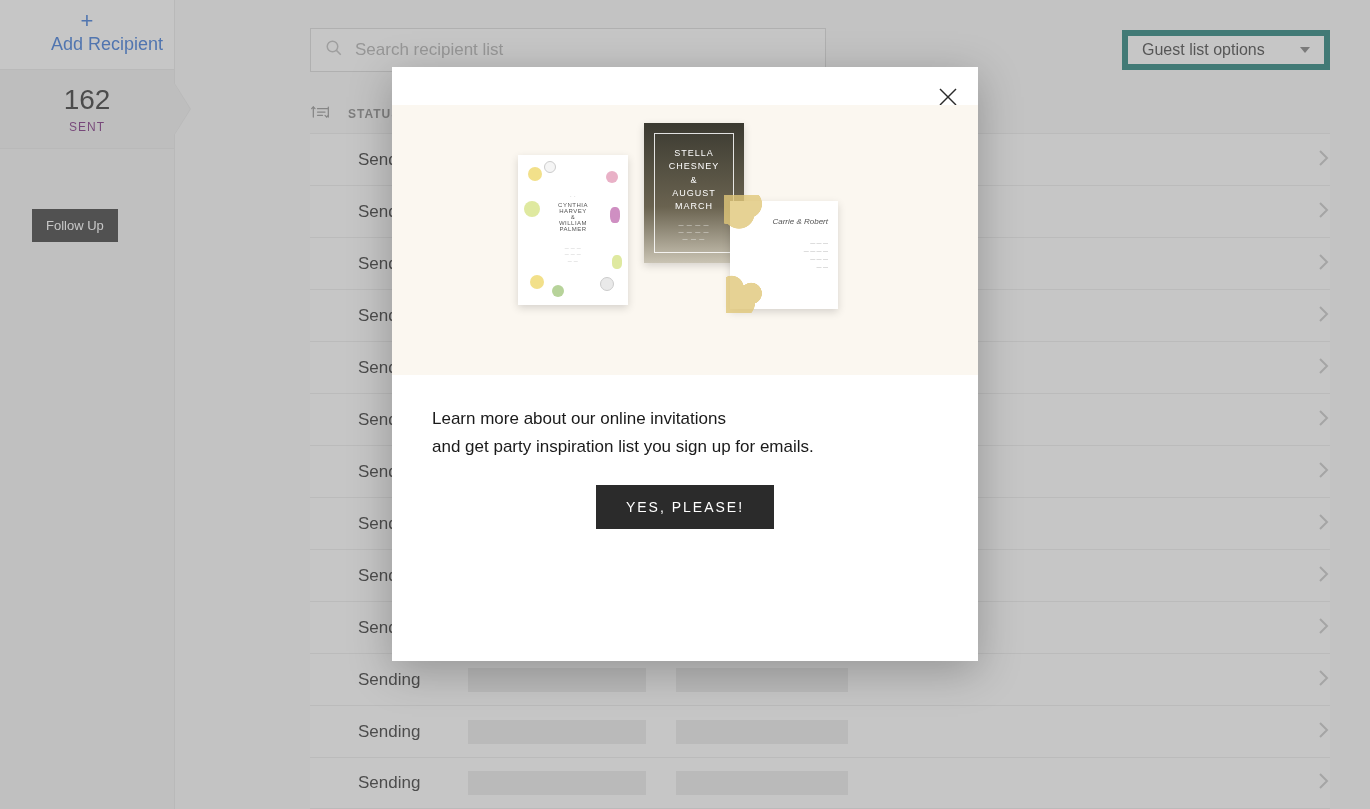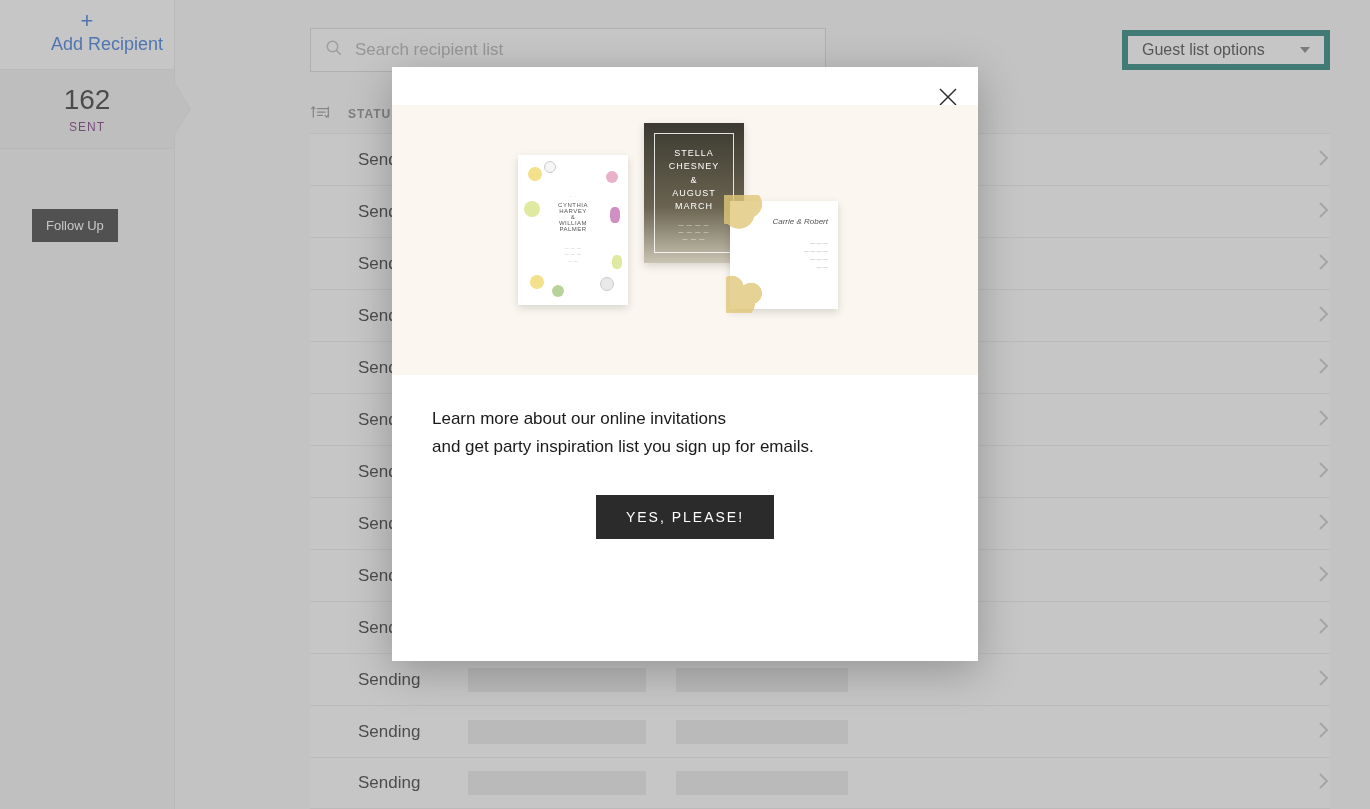--- a/index.html
+++ b/index.html
@@ -63,21 +63,21 @@
   .card.mid { left:252px; top:18px; width:100px; height:140px; background:linear-gradient(180deg,#3b3a31 0%,#6a6350 60%,#c9c3b3 100%); }
   .card.mid .frame{position:absolute; inset:10px; border:1px solid rgba(255,255,255,.85); display:flex; flex-direction:column; align-items:center; justify-content:flex-start; padding-top:14px; gap:2px;}
   .card.mid .t{color:#fff; font-size:9px; letter-spacing:1px; text-align:center; line-height:1.25;}
   .card.mid .amp{font-size:9px;}
   .card.right { left:338px; top:96px; width:108px; height:108px; }
   .card.right .corner{position:absolute; left:-6px; top:-6px; width:60px; height:60px; background:radial-gradient(circle at 10% 10%, #e1c87a 0 30%, transparent 31%), radial-gradient(circle at 25% 30%, #e1c87a 0 25%, transparent 26%), radial-gradient(circle at 40% 15%, #e1c87a 0 22%, transparent 23%); opacity:.8;}
   .card.right .txt{position:absolute; top:16px; right:10px; font-size:8px; color:#555; font-style:italic;}
   .flower { position:absolute; border-radius:50%; }
   .modal-body { padding: 30px 40px 0;}
   .modal-body p { font-size:17px; color:#1a1a1a; line-height:1.65;}
-  .modal-cta { display:block; margin:34px auto 0; background:#2b2b2b; color:#fff; border:none; padding:14px 30px; font-size:14px; letter-spacing:2px; cursor:pointer;}
+  .modal-cta { display:block; margin:24px auto 0; background:#2b2b2b; color:#fff; border:none; padding:14px 30px; font-size:14px; letter-spacing:2px; cursor:pointer;}
 </style>
 </head>
 <body>
 
 <div class="page">
 
   <aside class="sidebar">
     <div class="add-recipient">
       <span class="plus">+</span>
       <span class="label">Add Recipient</span>

